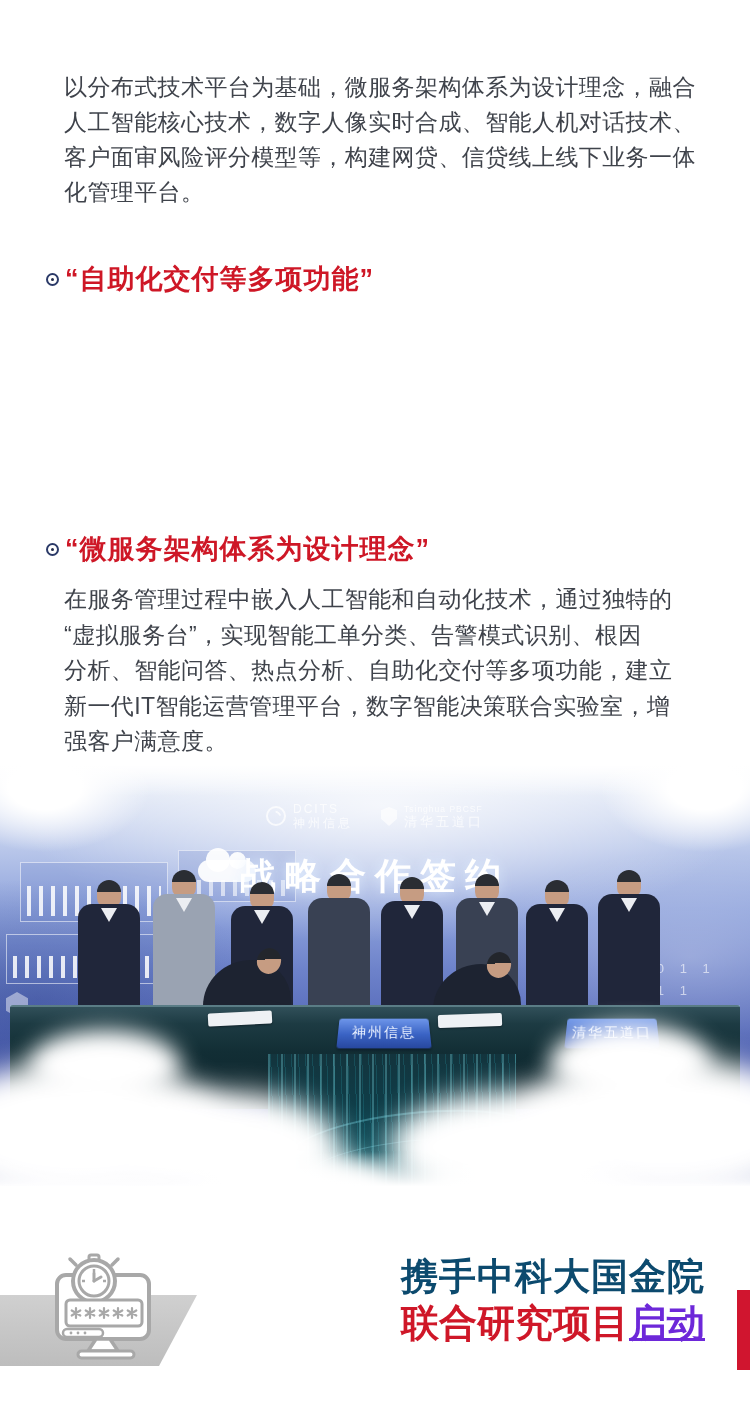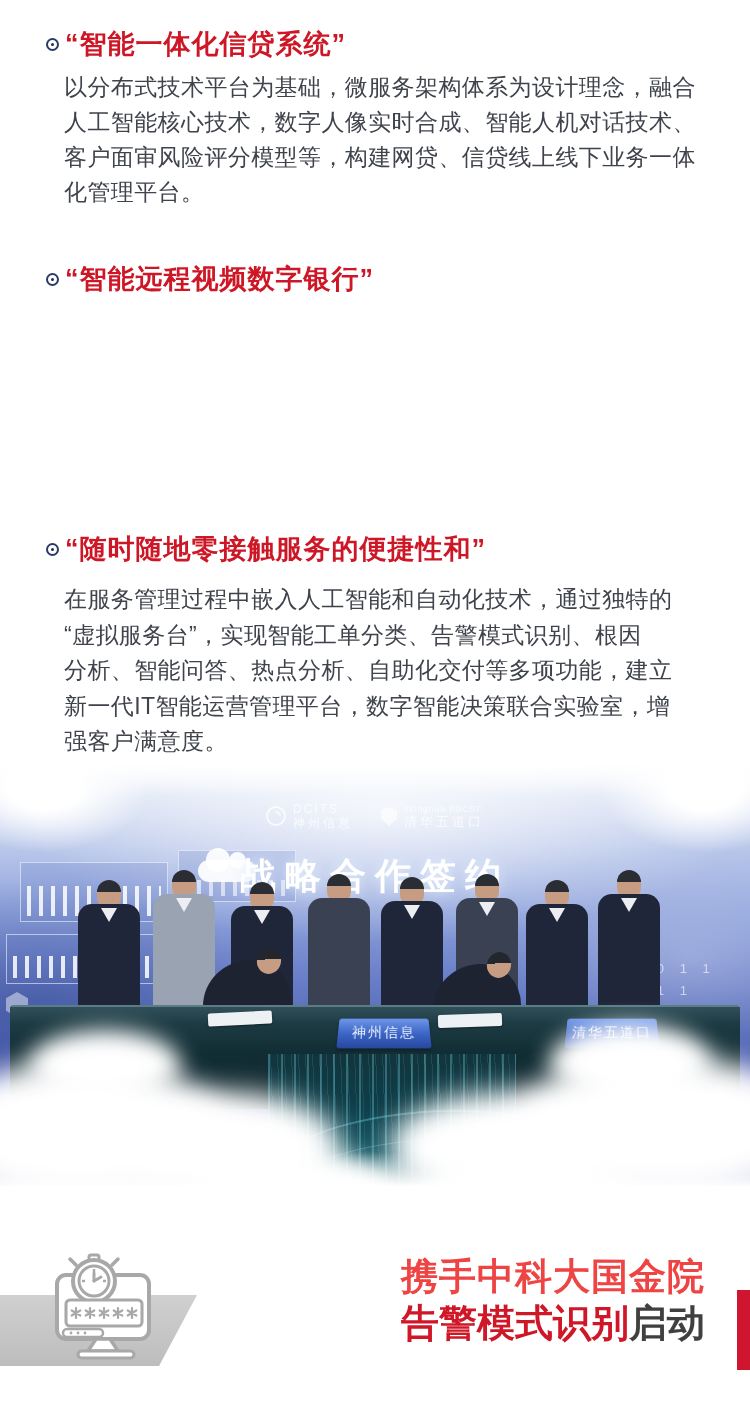--- a/index.html
+++ b/index.html
@@ -136,48 +136,44 @@
             background:linear-gradient(180deg,#ffffff 8%, rgba(255,255,255,0)); }
   .ph-cor { position:absolute; width:210px; height:130px; z-index:10;
             background:radial-gradient(closest-side, #ffffff 35%, rgba(255,255,255,0)); }
   #crl { left:-60px; top:-40px; } #crr { right:-60px; top:-40px; }
   .ph-bot { position:absolute; left:0; right:0; bottom:-2px; height:46px; z-index:10;
             background:linear-gradient(180deg, rgba(255,255,255,0), #ffffff 75%); }
 
   
   .f-icon { position:absolute; left:0; top:1246px; }
   .f-text { position:absolute; right:45px; top:1254px; text-align:right; font-weight:700; white-space:nowrap; }
-  .f1 { font-size:37px; color:#ef4444; line-height:46px; letter-spacing:1px; }
+  .f1 { font-size:37px; color:#0c4a6e; line-height:46px; letter-spacing:1px; }
   .f2 { font-size:39px; color:#cf1728; line-height:47px; }
   .f3 { font-size:38px; line-height:46px; }
-  .f3 .red { color:#cf1728; } .f3 .dk { color:#404040; }
+  .f3 .red { color:#cf1728; } .f3 .dk { color:#6d28d9;text-decoration:underline; }
   .red-bar { position:absolute; right:0; top:1290px; width:13px; height:80px; background:#d0152f; }
 </style>
 </head>
 <body>
 
 <div id="page">
 
-  <div class="sec-h" id="h1">
-    <span class="bullet"></span>
-    <span class="ht">“智能一体化信贷系统”</span>
-  </div>
   <div class="para" id="p1">以分布式技术平台为基础，微服务架构体系为设计理念，融合
 人工智能核心技术，数字人像实时合成、智能人机对话技术、
 客户面审风险评分模型等，构建网贷、信贷线上线下业务一体
 化管理平台。</div>
 
   <div class="sec-h" id="h2">
     <span class="bullet"></span>
-    <span class="ht">“智能远程视频数字银行”</span>
+    <span class="ht">“自助化交付等多项功能”</span>
   </div>
 
   <div class="sec-h" id="h3">
     <span class="bullet"></span>
-    <span class="ht">“随时随地零接触服务的便捷性和”</span>
+    <span class="ht">“微服务架构体系为设计理念”</span>
   </div>
   <div class="para" id="p3">在服务管理过程中嵌入人工智能和自动化技术，通过独特的
 “虚拟服务台”，实现智能工单分类、告警模式识别、根因
 分析、智能问答、热点分析、自助化交付等多项功能，建立
 新一代IT智能运营管理平台，数字智能决策联合实验室，增
 强客户满意度。</div>
 
   <div class="photo">
     <div class="ph-bg"></div>
     <div class="ph-glow"></div>
@@ -311,17 +307,17 @@
         </g>
     </g>
     <rect x="63" y="83" width="40" height="8" rx="4" fill="#ffffff" stroke="#a8a8a8" stroke-width="2.5"></rect>
     <circle cx="71" cy="87" r="1.4" fill="#a8a8a8"></circle>
       <circle cx="78" cy="87" r="1.4" fill="#a8a8a8"></circle>
       <circle cx="85" cy="87" r="1.4" fill="#a8a8a8"></circle>
   </svg>
 
   <div class="f-text">
     <div class="f1">携手中科大国金院</div>
-    <div class="f3"><span class="red">告警模式识别</span><span class="dk">启动</span></div>
+    <div class="f3"><span class="red">联合研究项目</span><span class="dk">启动</span></div>
   </div>
 
   <div class="red-bar"></div>
 </div>
 
 </body></html>

